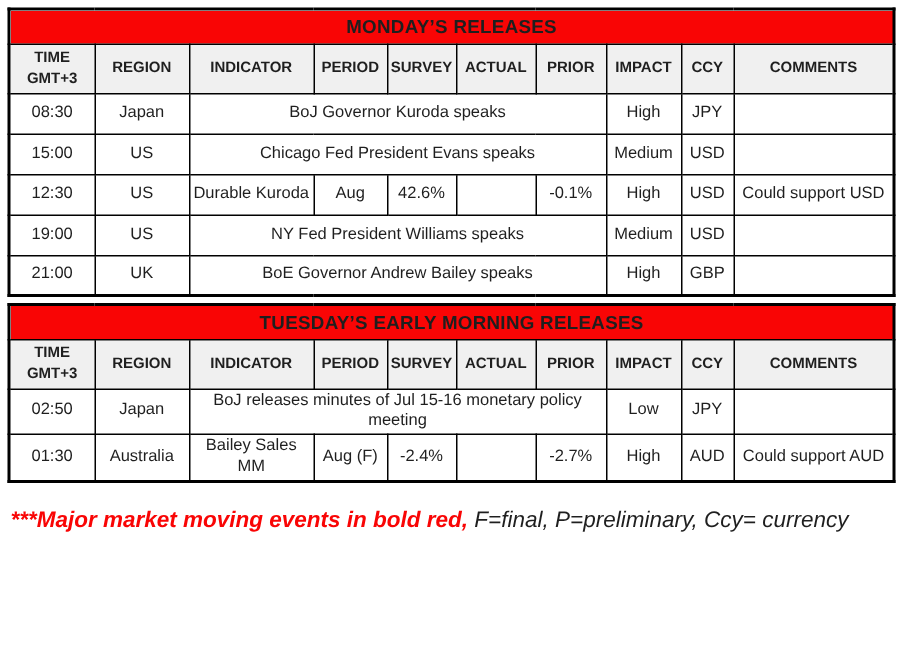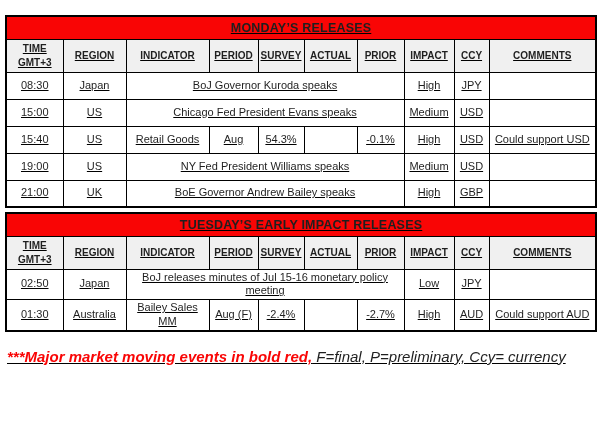--- a/index.html
+++ b/index.html
@@ -2,21 +2,21 @@
 <html><head>
 <meta charset="utf-8">
 <style>
   * { box-sizing: border-box; }
   html, body {
     margin: 0; padding: 0;
     width: 600px; height: 431px;
     background: #ffffff;
     font-family: "Liberation Sans", sans-serif;
   }
-  .page { padding: 15px 5px 0 5px; text-decoration: underline; }
+  .page { padding: 5px 5px 0 5px; }
 
   table.cal {
     border-collapse: collapse;
     width: 590px;
     table-layout: fixed;
     border: 2px solid #000;
     margin-bottom: 4px;
   }
   .cal th, .cal td {
     border: 1px solid #000;
@@ -105,25 +105,25 @@
       </tr>
       <tr>
         <td>15:00</td>
         <td>US</td>
         <td colspan="5">Chicago Fed President Evans speaks</td>
         <td>Medium</td>
         <td>USD</td>
         <td></td>
       </tr>
       <tr>
-        <td>15:40</td>
+        <td>12:30</td>
         <td>US</td>
-        <td>Retail Goods</td>
+        <td>Durable Kuroda</td>
         <td>Aug</td>
-        <td>54.3%</td>
+        <td>42.6%</td>
         <td></td>
         <td>-0.1%</td>
         <td>High</td>
         <td>USD</td>
         <td>Could support USD</td>
       </tr>
       <tr>
         <td>19:00</td>
         <td>US</td>
         <td colspan="5">NY Fed President Williams speaks</td>
@@ -150,21 +150,21 @@
         <col style="width:49px">
       <col style="width:46px">
         <col style="width:53px">
         <col style="width:47px">
         <col style="width:50px">
       <col style="width:35px">
         <col style="width:107px">
     </colgroup>
     <thead>
       <tr>
-        <th colspan="10" class="banner-cell">TUESDAY’S EARLY IMPACT RELEASES</th>
+        <th colspan="10" class="banner-cell">TUESDAY’S EARLY MORNING RELEASES</th>
       </tr>
       <tr class="colhead">
         <th class="pre">TIME
 GMT+3</th>
         <th>REGION</th>
         <th>INDICATOR</th>
         <th>PERIOD</th>
         <th>SURVEY</th>
         <th>ACTUAL</th>
         <th>PRIOR</th>

